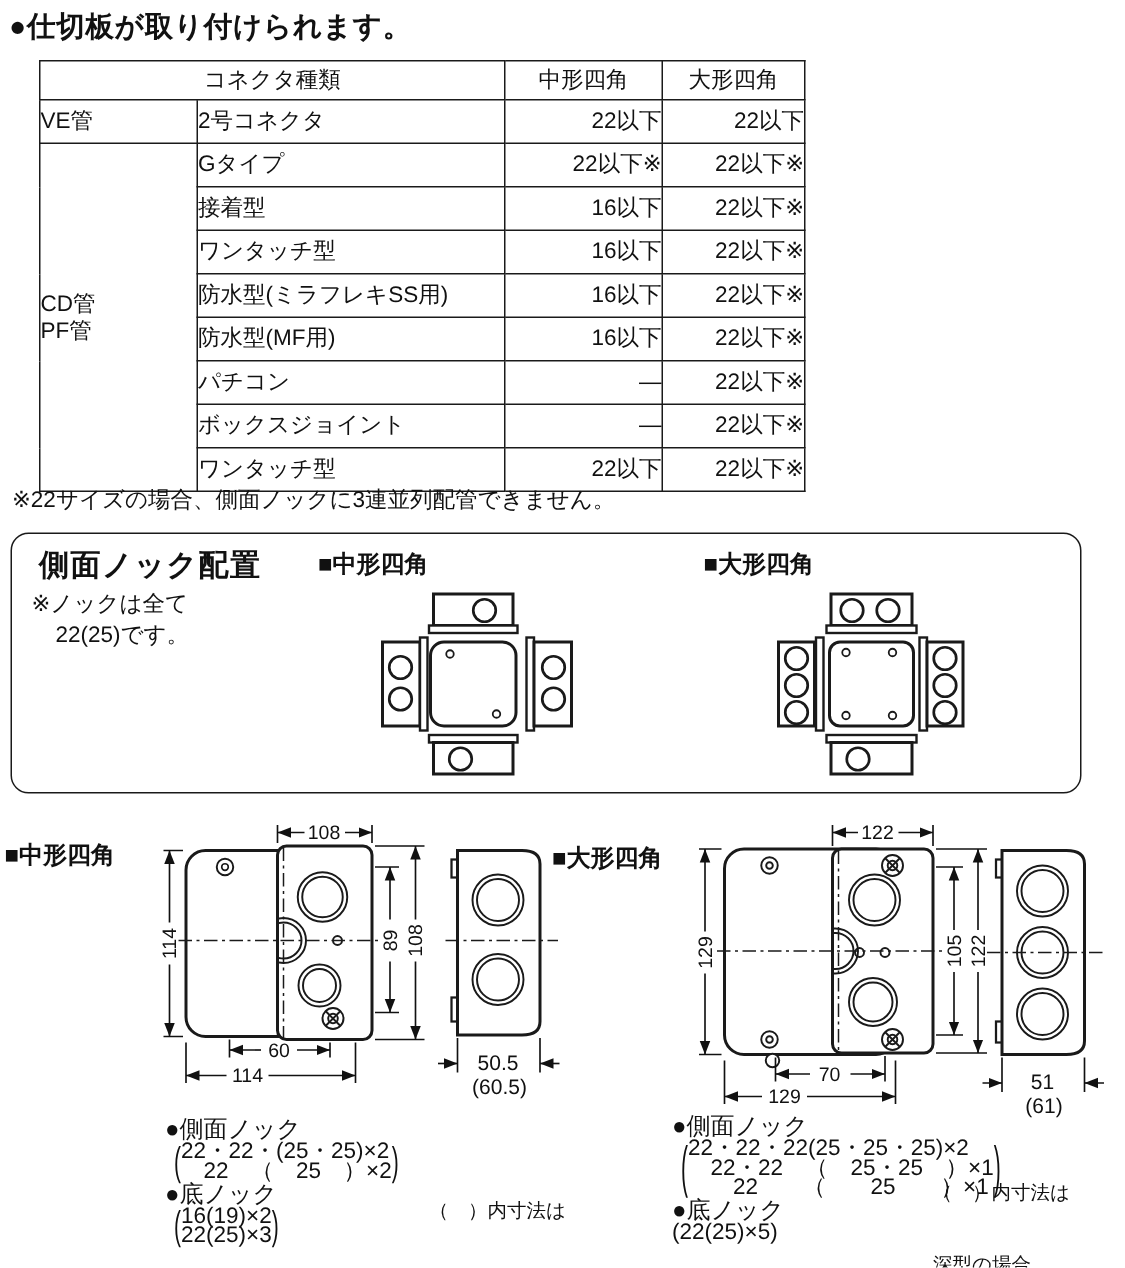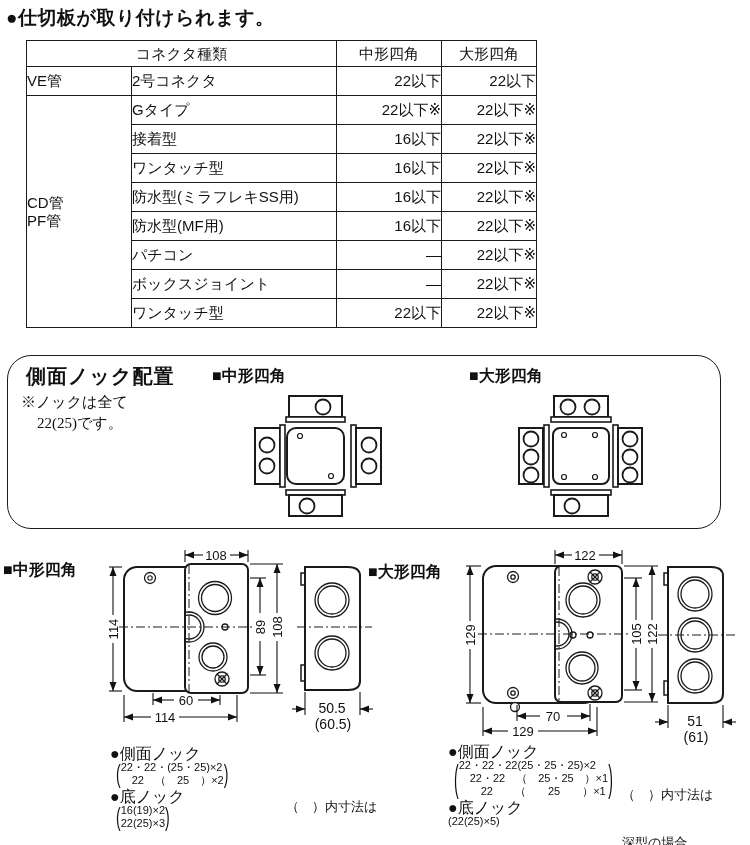--- a/index.html
+++ b/index.html
@@ -12,41 +12,41 @@
   table.conn{border-collapse:collapse;table-layout:fixed;width:510px;}
   table.conn td,table.conn th{border:1.6px solid #1a1a1a;font-size:15px;font-weight:normal;
     padding:0;height:28px;line-height:1.15;}
   table.conn tr.hd th{height:25px;text-align:center;}
   td.gcell{text-align:left;white-space:pre-line;border-radius:11px;}
   td.tcell{text-align:left;padding-left:6px;margin-top:46px;}
   td.vcell{text-align:right;}
 
   #tnote{left:8px;top:324px;font-size:15px;}
 
-  #kbox{left:7px;top:355px;width:712px;height:172px;border:1.8px solid #1a1a1a;border-radius:24px;font-family:Liberation Serif, serif;}
+  #kbox{left:7px;top:355px;width:712px;height:172px;border:1.8px solid #1a1a1a;border-radius:12px;}
   #ktitle{left:18px;top:7px;font-size:20px;font-weight:bold;letter-spacing:1px;}
   .knote{font-size:15px;}
   #knote1{left:13px;top:37px;}
   #knote2{left:29px;top:58px;}
   .seclabel{font-size:16px;font-weight:bold;}
   #klab-m{left:204px;top:10px;}
   #klab-l{left:461px;top:10px;}
 
   #bottom{left:0;top:545px;width:750px;height:300px;}
   #dlab-m{left:3px;top:15px;}
   #dlab-l{left:368px;top:17px;}
 
   svg text{font-family:"Liberation Sans","DejaVu Sans",sans-serif;}
   .dim{font-size:13px;fill:#111;dominant-baseline:central;}
   .dimbig{font-size:14px;fill:#111;dominant-baseline:central;}
 
   .dnotes{font-size:13px;line-height:15px;}
   .ntitle{font-size:16px;margin-top:2px;}
   .parenrow{display:flex;align-items:center;margin-left:6px;}
-  .fraccol{display:flex;flex-direction:column;font-size:11px;line-height:13px;white-space:pre;}
+  .fraccol{display:flex;flex-direction:column;font-size:15px;line-height:13px;white-space:pre;}
   .bigp{display:inline-block;font-size:14px;font-weight:300;}
   .p2{transform:scaleY(1.9);}
   .p3{transform:scaleY(2.7);}
   .deepnote{font-size:13px;line-height:16px;white-space:pre;}
 </style>
 </head>
 <body>
 
 <div id="page">
 
@@ -109,20 +109,21 @@
       <td class="vcell">22以下※</td>
     </tr>
     <tr>
       <td class="tcell">ワンタッチ型</td>
       <td class="vcell">22以下</td>
       <td class="vcell">22以下※</td>
     </tr>
   </tbody>
     </table>
 
+  <div id="tnote" class="abs">※22サイズの場合、側面ノックに3連並列配管できません。</div>
 
   <div id="kbox" class="abs">
     <div id="ktitle" class="abs">側面ノック配置</div>
     <div id="knote1" class="abs knote">※ノックは全て</div>
     <div id="knote2" class="abs knote">22(25)です。</div>
     <div id="klab-m" class="abs seclabel">■中形四角</div>
     <div id="klab-l" class="abs seclabel">■大形四角</div>
 
     <svg class="abs" style="left:245px;top:36px;" width="132" height="128" viewBox="0 0 132 128">
       <g fill="#fff" stroke="#1a1a1a" stroke-width="2">

